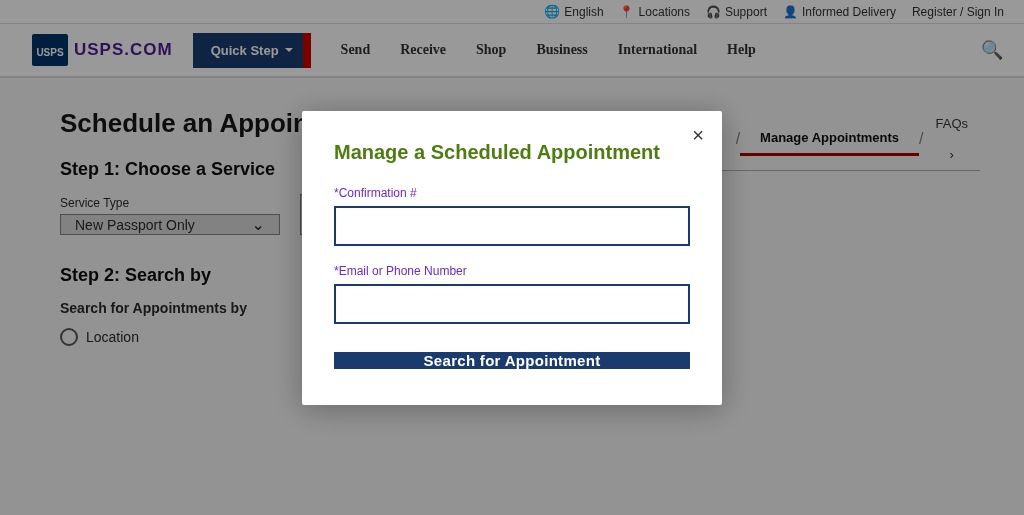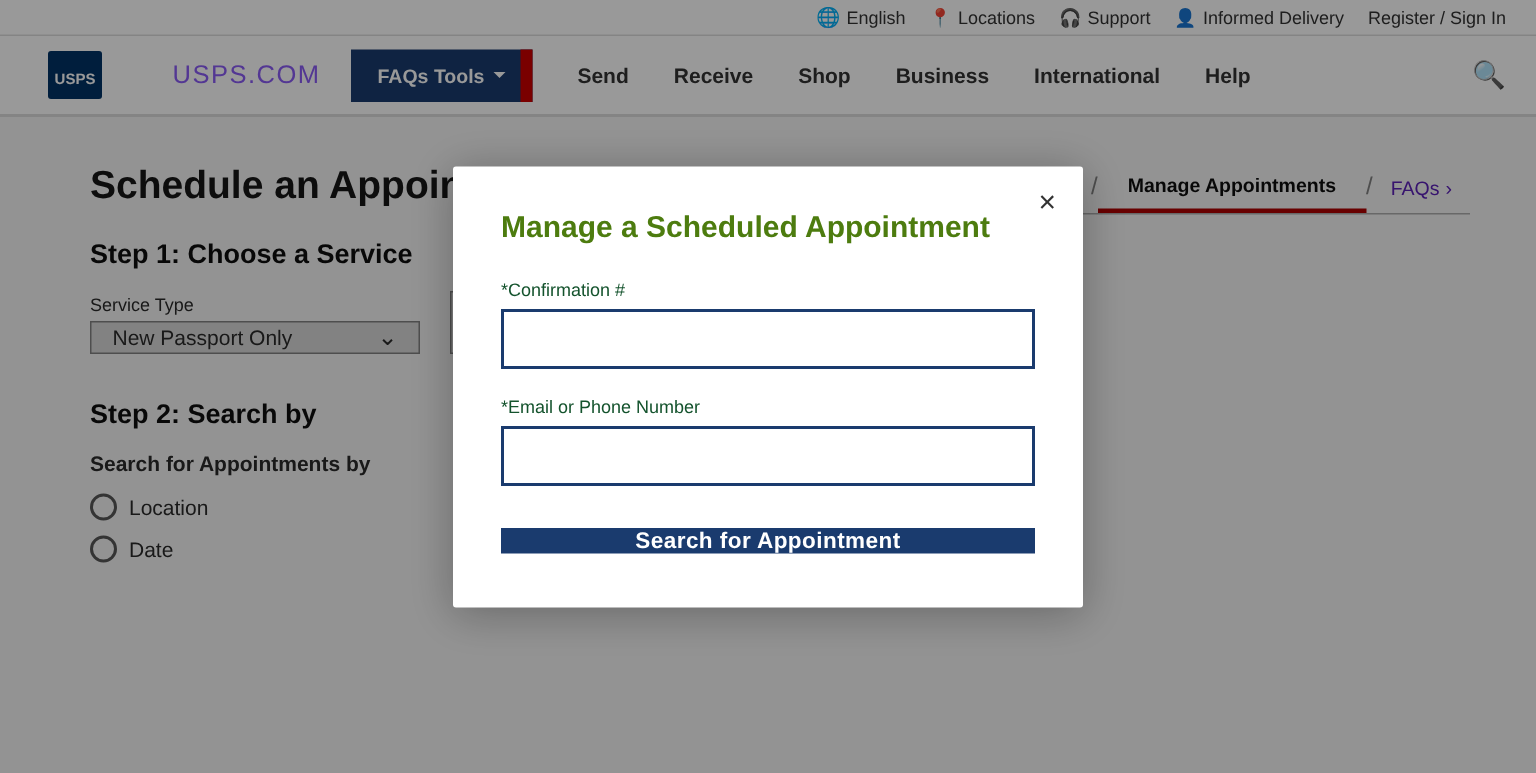--- a/index.html
+++ b/index.html
@@ -63,20 +63,21 @@
       align-items: center;
       gap: 30px;
       flex: 1;
     }
     .nav-item {
       font-size: 14px;
       color: #333;
       cursor: pointer;
       font-weight: 600;
       text-decoration: none;
+      font-family: Liberation Serif, serif;
     }
     .nav-search {
       margin-left: auto;
       font-size: 18px;
       cursor: pointer;
       color: #333;
     }
 
     
     .page-content {
@@ -114,25 +115,26 @@
     .sub-nav-item.active {
       border-bottom: 3px solid #c00;
       font-weight: 700;
       color: #111;
     }
     .sub-nav-sep {
       color: #999;
       font-size: 16px;
     }
     .sub-nav-faqs {
-      display: flex; align-items: center; gap: 4px;
+      display: flex; align-items: center; gap: 16px;
       padding: 8px 12px;
       font-size: 13px;
-      color: #6d28d9;
-      cursor: pointer;
+      color: #404040;
+      cursor: pointer;
+      flex-direction: column;
     }
 
     .step-heading {
       font-size: 18px;
       font-weight: 700;
       margin-bottom: 14px;
       color: #111;
     }
 
     .form-label {
@@ -198,21 +200,21 @@
       font-size: 20px;
       cursor: pointer;
       color: #333;
       font-weight: 400;
       background: none;
       border: none;
       line-height: 1;
     }
     .modal-field-label {
       font-size: 12px;
-      color: #14532d;
+      color: #6d28d9;
       margin-bottom: 6px;
       display: block;
     }
     .modal-input {
       width: 100%;
       border: 2px solid #1a3b6e;
       padding: 10px 12px;
       font-size: 14px;
       outline: none;
       margin-bottom: 18px;
@@ -268,24 +270,24 @@
     <span>Register / Sign In</span>
   </div>
 </div>
 
 <div class="main-nav">
   <div class="usps-logo">
     <svg width="36" height="32" viewBox="0 0 36 32">
       <rect x="0" y="0" width="36" height="32" fill="#003366" rx="2"></rect>
       <text x="18" y="22" text-anchor="middle" fill="white" font-size="10" font-weight="bold">USPS</text>
     </svg>
-    <span style="font-size:17px; font-weight:400; color:#8b5cf6; letter-spacing:1px;margin-left:41px;">USPS.COM</span>
+    <span style="font-size:17px; font-weight:700; color:#4c1d95; letter-spacing:1px;">USPS.COM</span>
   </div>
   <button class="quick-tools-btn">
-    <span>FAQs Tools</span>
+    <span>Quick Step</span>
     <span class="red-bar"></span>
   </button>
   <div class="nav-items">
     <a class="nav-item">Send</a>
     <a class="nav-item">Receive</a>
     <a class="nav-item">Shop</a>
     <a class="nav-item">Business</a>
     <a class="nav-item">International</a>
     <a class="nav-item">Help</a>
   </div>
@@ -324,24 +326,20 @@
     </div>
   </div>
 
   <div>
     <h2 class="step2-heading">Step 2: Search by</h2>
     <p class="search-by-label">Search for Appointments by</p>
     <div class="radio-option">
       <span class="radio-circle"></span>
       <span>Location</span>
     </div>
-    <div class="radio-option">
-      <span class="radio-circle"></span>
-      <span>Date</span>
-    </div>
   </div>
 
 </div>
 
 <div class="overlay">
   <div class="modal">
 
     <button class="modal-close">×</button>
 
     <h2 class="modal-title">Manage a Scheduled Appointment</h2>

